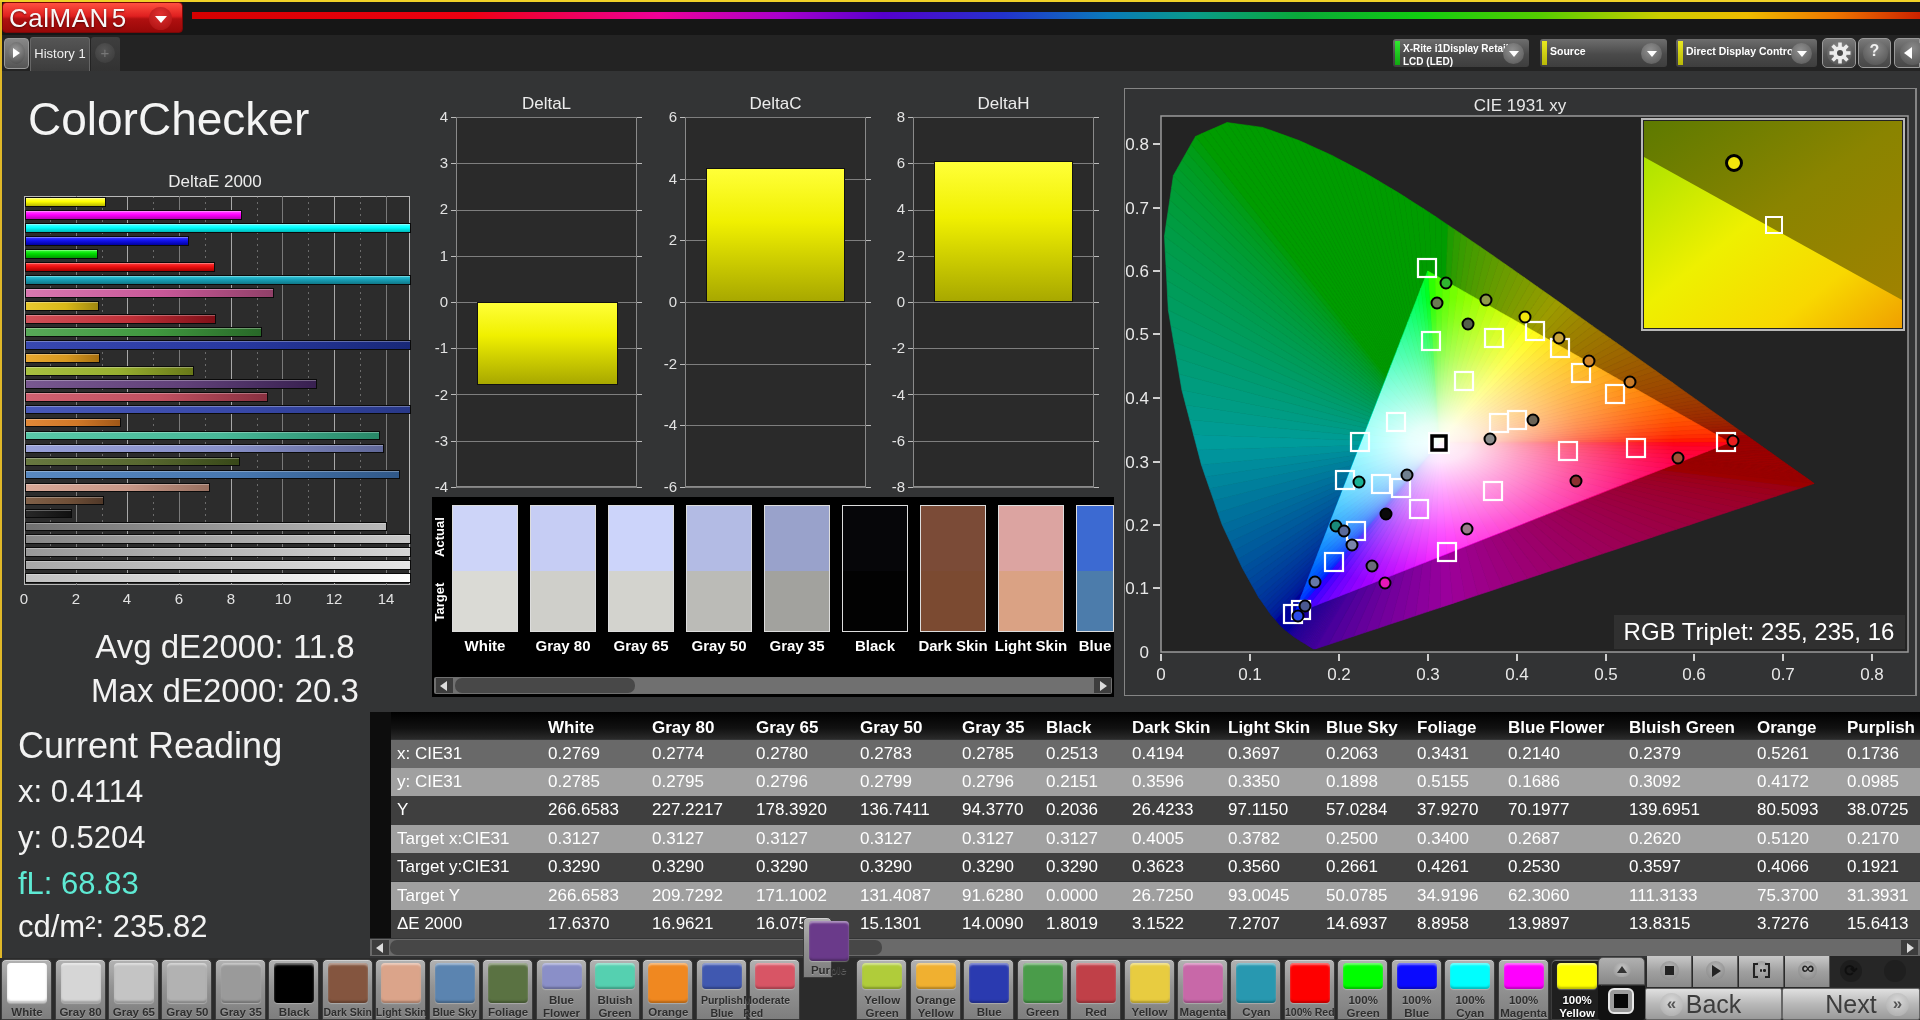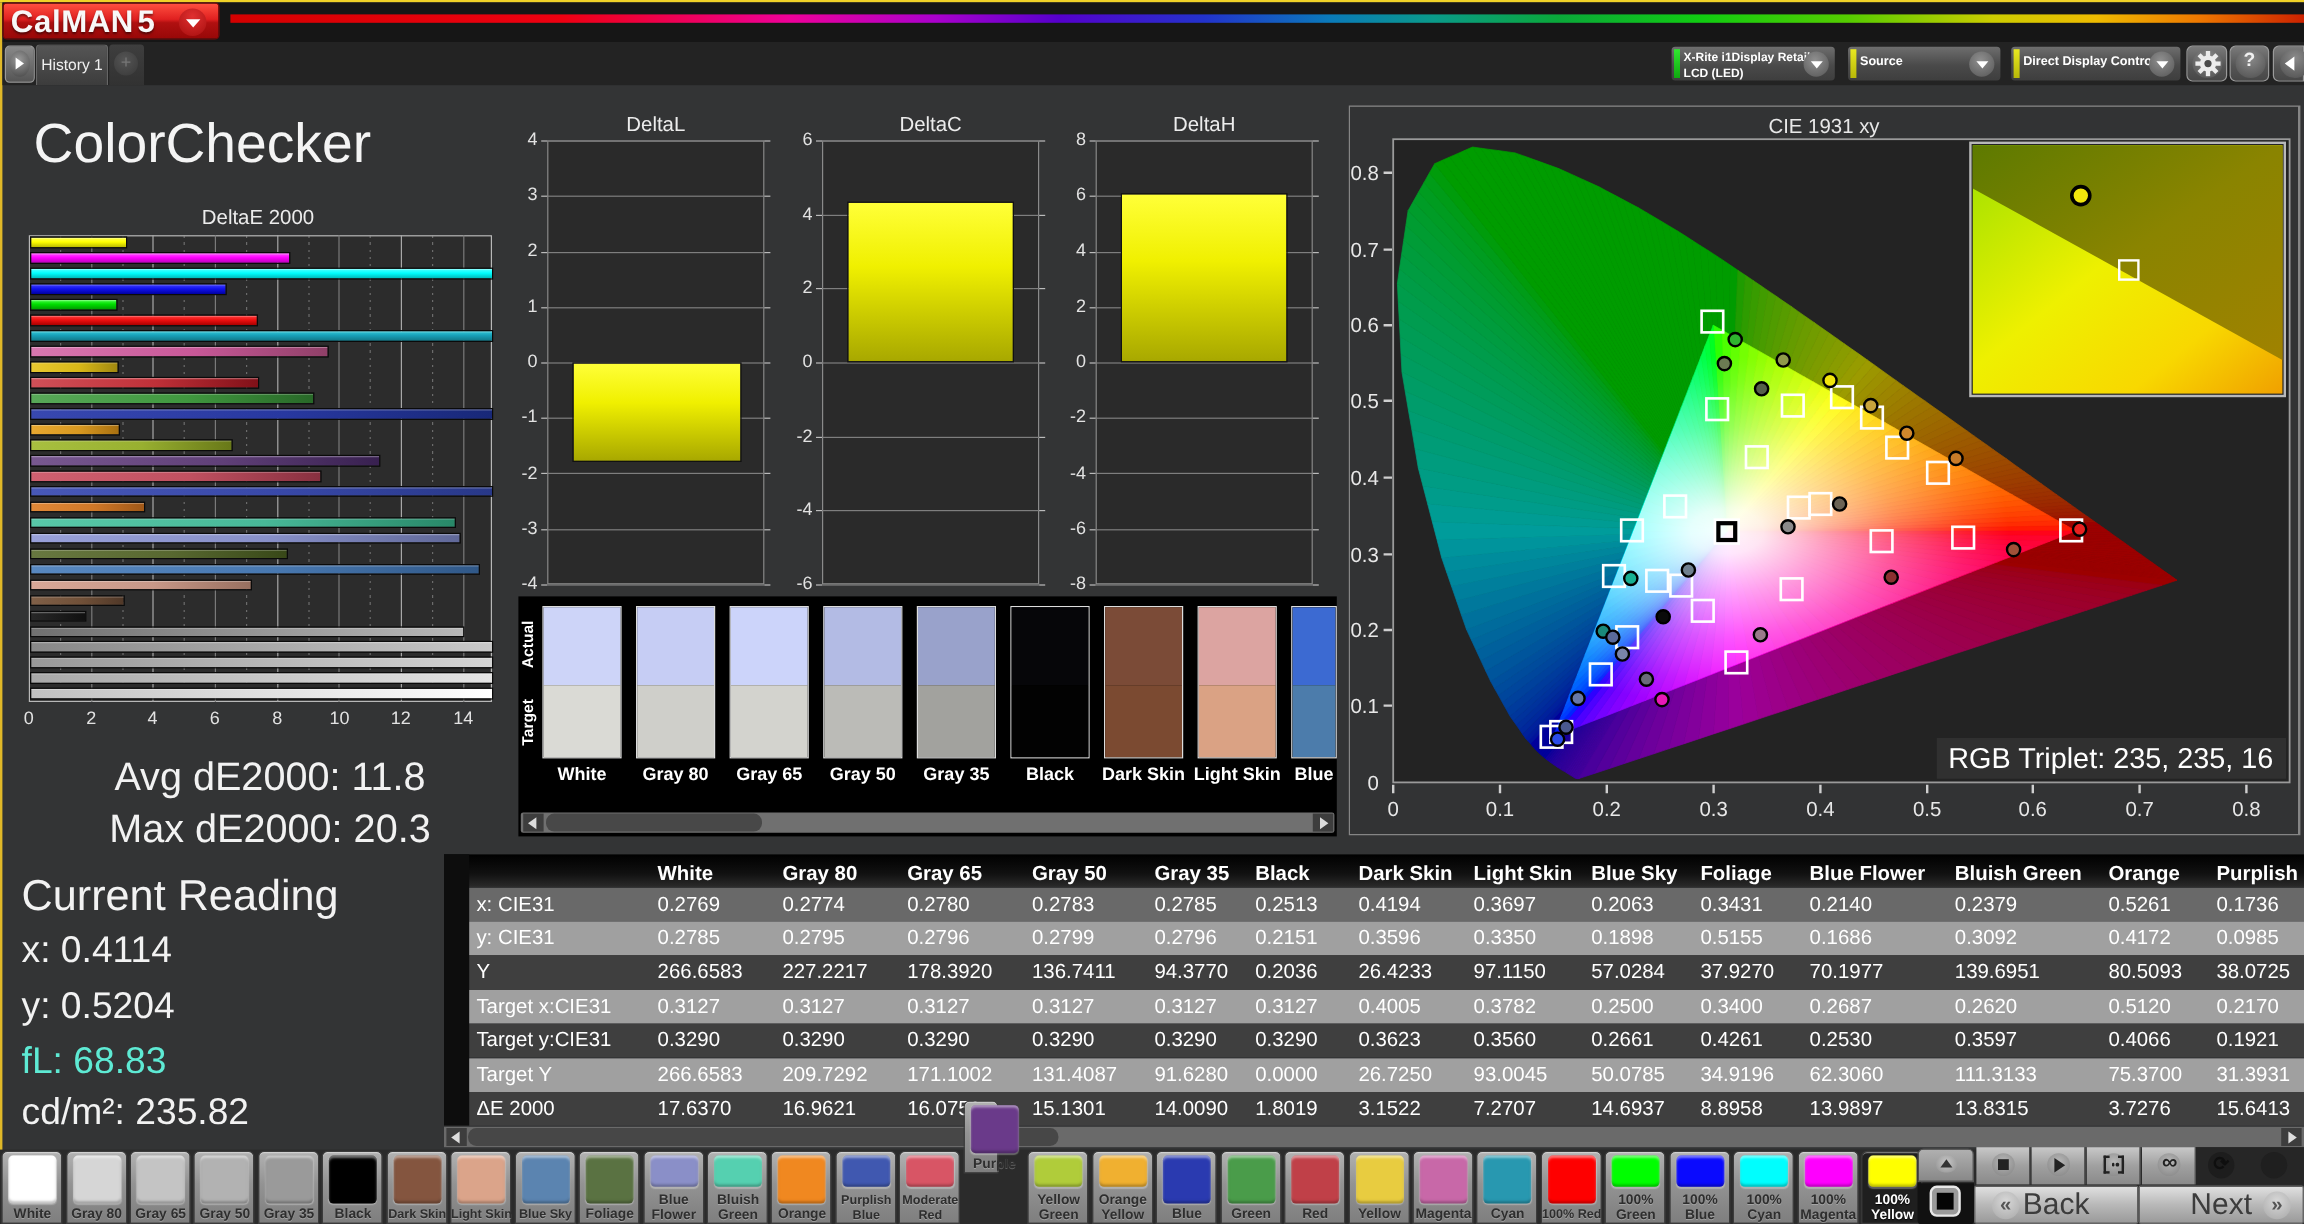--- a/index.html
+++ b/index.html
@@ -13,21 +13,21 @@
 .pbtn { position:absolute; top:956px; width:45px; height:31px; background:linear-gradient(180deg,#c8c8c8,#a0a0a0 50%,#8a8a8a); border-right:1px solid #555; box-sizing:border-box; }
 .topbtn { position:absolute; top:38px; height:30px; background:linear-gradient(180deg,#7a7a7a,#565656 55%,#474747); border-radius:5px; border:1px solid #9a9a9a; box-sizing:border-box; }
 .btnorb { position:absolute; left:4px; top:2px; width:25px; height:24px; border-radius:50%; background:radial-gradient(circle at 50% 30%,#8a8a8a,#4e4e4e); }
 </style></head>
 <body>
 <div style="position:absolute;left:0;top:0;width:1920px;height:2px;background:#f0d228"></div>
 <div style="position:absolute;left:0;top:2px;width:2px;height:1018px;background:#e0b828"></div>
 <div style="position:absolute;left:2px;top:2px;width:1918px;height:33px;background:#161616"></div>
 <div style="position:absolute;left:192px;top:12px;width:1728px;height:7px;background:linear-gradient(90deg,#d40000,#ee0011 16%,#ee0099 27%,#aa00cc 34%,#5500cc 40%,#2233cc 47%,#0a7aba 53%,#0a9a8a 58%,#0aa83a 64%,#11cc11 71%,#55cc00 78%,#cccc00 85%,#eebb00 90%,#ee7700 95%,#cc2200 100%)"></div>
 <div style="position:absolute;left:2px;top:2px;width:181px;height:31px;background:linear-gradient(180deg,#ff5040 0%,#e02020 45%,#b01010 55%,#980808 100%);border-radius:4px;border:1px solid #7a0808;box-sizing:border-box">
-<div style="position:absolute;left:6px;top:0px;font-size:26px;font-weight:bold;color:#f8f8f8;letter-spacing:0.5px;text-shadow:0 1px 2px rgba(0,0,0,.5)">CalMAN<span style="margin-left:3px">5</span></div>
+<div style="position:absolute;left:6px;top:0px;font-size:26px;font-weight:normal;color:#f8f8f8;letter-spacing:0.5px;text-shadow:0 1px 2px rgba(0,0,0,.5)">CalMAN<span style="margin-left:3px">5</span></div>
 <div style="position:absolute;left:146px;top:4px;width:23px;height:23px;border-radius:50%;background:radial-gradient(circle at 50% 30%,#e03030,#a80f0f);"></div>
 <div style="position:absolute;left:152px;top:13px;width:0;height:0;border-left:6px solid transparent;border-right:6px solid transparent;border-top:7px solid #fff"></div>
   </div>
 <div style="position:absolute;left:2px;top:35px;width:1918px;height:36px;background:#232323"></div>
 <div style="position:absolute;left:4px;top:38px;width:25px;height:31px;background:linear-gradient(180deg,#888,#555);border-radius:4px;border:1px solid #999;box-sizing:border-box">
 <div style="position:absolute;left:3px;top:3px;width:17px;height:22px;border-radius:50%;background:radial-gradient(circle at 45% 35%,#999,#444)"></div>
 <div style="position:absolute;left:8px;top:9px;width:0;height:0;border-top:5px solid transparent;border-bottom:5px solid transparent;border-left:7px solid #fff"></div>
   </div>
 <div style="position:absolute;left:30px;top:37px;width:60px;height:34px;background:linear-gradient(180deg,#555,#3c3c3c);border:1px solid #666;border-bottom:none;border-radius:3px 3px 0 0;box-sizing:border-box;color:#f0f0f0;font-size:13px;text-align:center;line-height:32px">History 1</div>
 <div style="position:absolute;left:91px;top:37px;width:29px;height:34px;background:linear-gradient(180deg,#3e3e3e,#323232);border-radius:3px 3px 0 0">
@@ -996,21 +996,21 @@
 <div style="position:absolute;left:642.4px;top:959px;width:51px;height:61px;background:linear-gradient(180deg,#b2b2b2,#939393 45%,#7e7e7e);border-radius:5px 5px 0 0;border:1px solid #3c3c3c;box-sizing:border-box;box-shadow:inset 0 1px 0 rgba(255,255,255,.4)">
     <div style="position:absolute;left:5px;top:3px;width:40px;height:40px;background:#f08820;border-radius:4px;box-shadow:inset 0 2px 2px rgba(255,255,255,.45),inset 0 -2px 2px rgba(0,0,0,.25),0 1px 1px rgba(255,255,255,.3)"></div>
     <div style="position:absolute;left:-7px;top:46px;line-height:13px;font-size:11.5px;width:64px;text-align:center;font-weight:bold;color:#2e2e2e;text-shadow:0 1px 0 rgba(255,255,255,0.25)">Orange</div>
   </div>
 <div style="position:absolute;left:695.9px;top:959px;width:51px;height:61px;background:linear-gradient(180deg,#b2b2b2,#939393 45%,#7e7e7e);border-radius:5px 5px 0 0;border:1px solid #3c3c3c;box-sizing:border-box;box-shadow:inset 0 1px 0 rgba(255,255,255,.4)">
     <div style="position:absolute;left:5px;top:3px;width:40px;height:26px;background:#4058b0;border-radius:4px;box-shadow:inset 0 2px 2px rgba(255,255,255,.45),inset 0 -2px 2px rgba(0,0,0,.25),0 1px 1px rgba(255,255,255,.3)"></div>
     <div style="position:absolute;left:-7px;top:34px;line-height:13px;font-size:10.5px;width:64px;text-align:center;font-weight:bold;color:#2e2e2e;text-shadow:0 1px 0 rgba(255,255,255,0.25)">Purplish<br>Blue</div>
   </div>
 <div style="position:absolute;left:749.3px;top:959px;width:51px;height:61px;background:linear-gradient(180deg,#b2b2b2,#939393 45%,#7e7e7e);border-radius:5px 5px 0 0;border:1px solid #3c3c3c;box-sizing:border-box;box-shadow:inset 0 1px 0 rgba(255,255,255,.4)">
     <div style="position:absolute;left:5px;top:3px;width:40px;height:26px;background:#d85565;border-radius:4px;box-shadow:inset 0 2px 2px rgba(255,255,255,.45),inset 0 -2px 2px rgba(0,0,0,.25),0 1px 1px rgba(255,255,255,.3)"></div>
-    <div style="position:absolute;left:-7px;top:34px;line-height:13px;font-size:10.5px;width:64px;text-align:center;font-weight:bold;color:#2e2e2e;text-shadow:0 1px 0 rgba(255,255,255,0.25)">Moderate<br>Red</div>
+    <div style="position:absolute;left:-7px;top:34px;line-height:13px;font-size:10.5px;width:64px;font-weight:bold;color:#2e2e2e;text-shadow:0 1px 0 rgba(255,255,255,0.25)">Moderate<br>Red</div>
   </div>
 <div style="position:absolute;left:802.8px;top:917px;width:29px;height:61px;background:linear-gradient(180deg,#b2b2b2,#939393 45%,#7e7e7e);border-radius:5px 5px 0 0;border:1px solid #3c3c3c;box-sizing:border-box;box-shadow:inset 0 1px 0 rgba(255,255,255,.4)">
     <div style="position:absolute;left:5px;top:3px;width:40px;height:40px;background:#6a3a8a;border-radius:4px;box-shadow:inset 0 2px 2px rgba(255,255,255,.45),inset 0 -2px 2px rgba(0,0,0,.25),0 1px 1px rgba(255,255,255,.3)"></div>
     <div style="position:absolute;left:-7px;top:46px;line-height:13px;font-size:11.5px;width:64px;text-align:center;font-weight:bold;color:#2e2e2e;text-shadow:0 1px 0 rgba(255,255,255,0.25)">Purple</div>
   </div>
 <div style="position:absolute;left:856.2px;top:959px;width:51px;height:61px;background:linear-gradient(180deg,#b2b2b2,#939393 45%,#7e7e7e);border-radius:5px 5px 0 0;border:1px solid #3c3c3c;box-sizing:border-box;box-shadow:inset 0 1px 0 rgba(255,255,255,.4)">
     <div style="position:absolute;left:5px;top:3px;width:40px;height:26px;background:#b0cc3a;border-radius:4px;box-shadow:inset 0 2px 2px rgba(255,255,255,.45),inset 0 -2px 2px rgba(0,0,0,.25),0 1px 1px rgba(255,255,255,.3)"></div>
     <div style="position:absolute;left:-7px;top:34px;line-height:13px;font-size:11.5px;width:64px;text-align:center;font-weight:bold;color:#2e2e2e;text-shadow:0 1px 0 rgba(255,255,255,0.25)">Yellow<br>Green</div>
   </div>
 <div style="position:absolute;left:909.7px;top:959px;width:51px;height:61px;background:linear-gradient(180deg,#b2b2b2,#939393 45%,#7e7e7e);border-radius:5px 5px 0 0;border:1px solid #3c3c3c;box-sizing:border-box;box-shadow:inset 0 1px 0 rgba(255,255,255,.4)">

